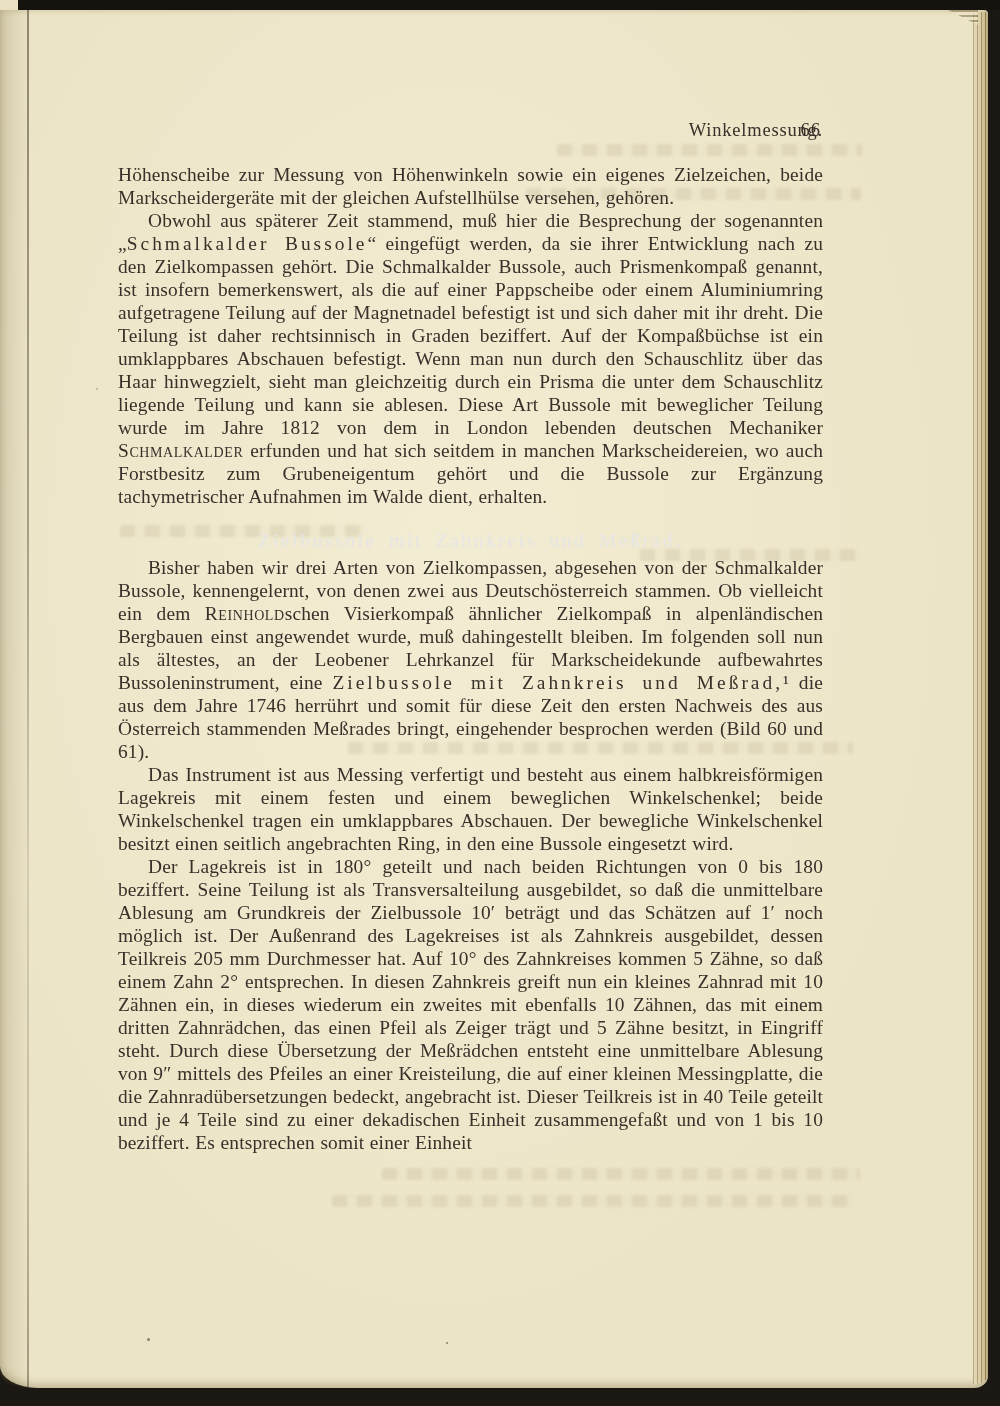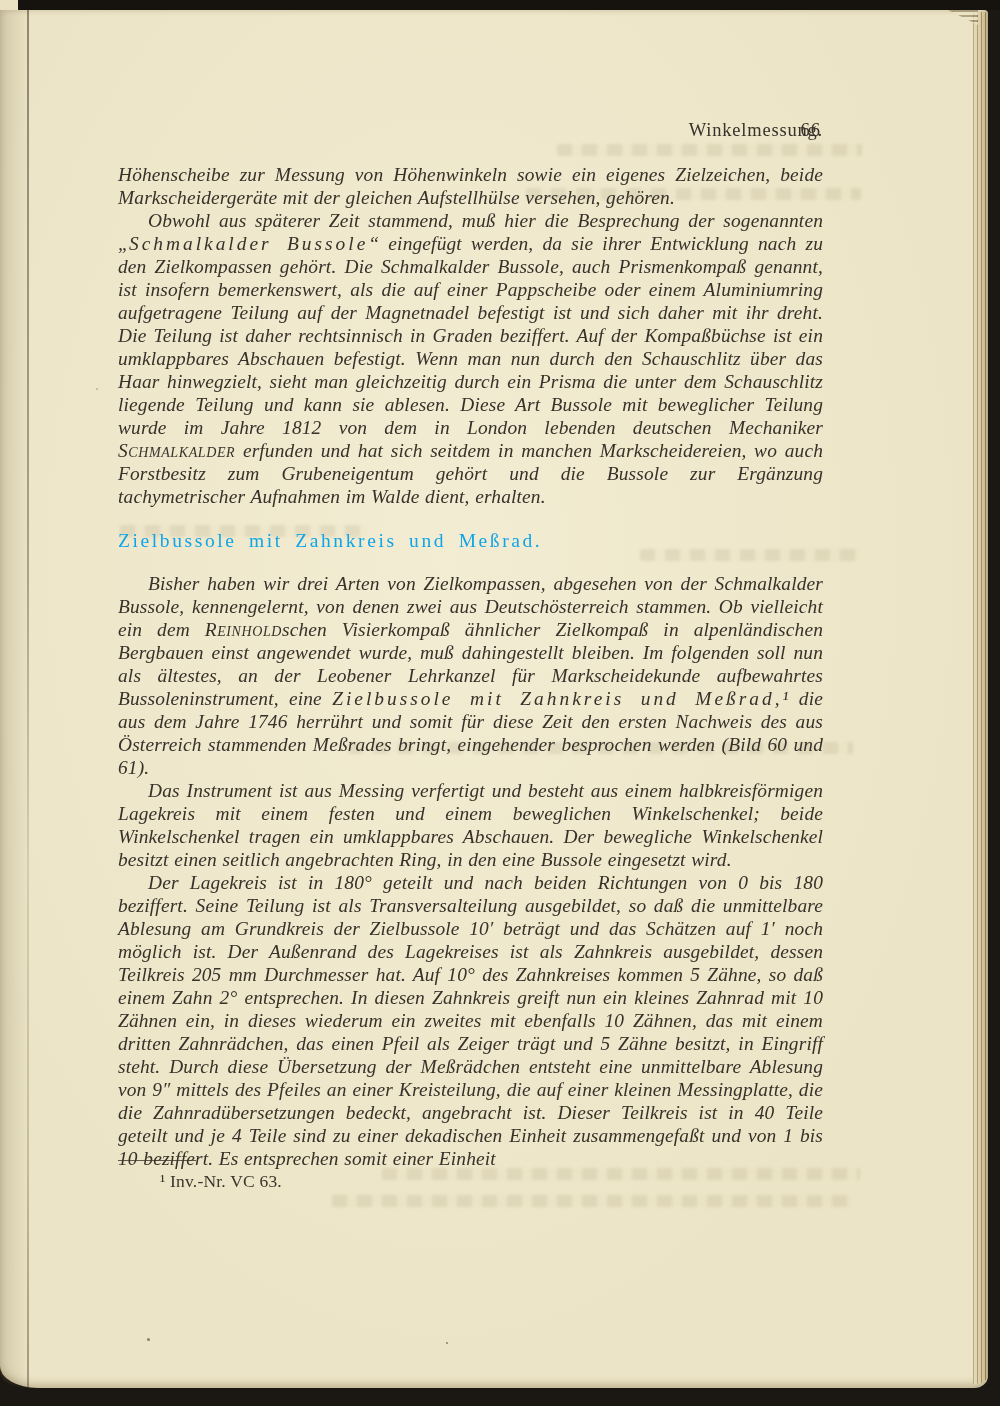--- a/index.html
+++ b/index.html
@@ -70,31 +70,31 @@
     position: absolute; left: 118px; top: 120px; width: 705px;
     color: #38312a;
   }
   .running-head { position: relative; height: 22px; font-size: 18.5px; letter-spacing: 0.8px; }
   .head-title { display: block; text-align: right; }
   .page-number { position: absolute; right: 2px; top: 0; letter-spacing: 1px; }
 
   .para {
     margin: 0; font-size: 19.4px; line-height: 23px;
     text-align: justify; letter-spacing: 0.15px; word-spacing: 0.6px;
-    hyphens: manual; font-style: italic; -webkit-hyphens: manual;
+    hyphens: manual; -webkit-hyphens: manual;
   }
   .para.first { margin-top: 21px; }
   .para.indent { text-indent: 30px; }
   .spaced { letter-spacing: 3px; word-spacing: 4px; }
   .smallcaps { font-variant: small-caps; letter-spacing: 0.6px; }
 
   .section-heading {
-    margin: 22px 0 20px 0; font-size: 19.5px; font-weight: normal;
-    letter-spacing: 2.6px; word-spacing: 5px;
-    color: #0ea5e9;
+    margin: 22px 0 4px 0; font-size: 19.5px; font-weight: normal;
+    text-align: center; letter-spacing: 2.6px; word-spacing: 5px;
+    color: #e5e5e5;
   }
 
   
   .footnote-area { position: absolute; left: 118px; top: 1160px; width: 705px; }
   .footnote-rule { width: 78px; height: 1px; background: rgba(62,53,40,0.8); }
   .footnote {
     margin: 10px 0 0 0; padding-left: 42px;
     font-size: 17.5px; color: #3c352c; letter-spacing: 0.2px;
   }
 
@@ -158,18 +158,14 @@
     <h3 class="section-heading">Zielbussole mit Zahnkreis und Meßrad.</h3>
 
     <p class="para indent"><span>Bisher haben wir drei Arten von Zielkompassen, abgesehen von der Schmalkalder Bussole, kennengelernt, von denen zwei aus Deutschösterreich stammen. Ob viel­leicht ein dem </span><span class="smallcaps">Reinhold</span><span>schen Visierkompaß ähnlicher Zielkompaß in alpenlän­dischen Bergbauen einst angewendet wurde, muß dahingestellt bleiben. Im folgenden soll nun als ältestes, an der Leobener Lehrkanzel für Markscheidekunde aufbewahrtes Bussoleninstrument, eine </span><span class="spaced">Zielbussole mit Zahnkreis und Meßrad,</span><span>¹ die aus dem Jahre 1746 herrührt und somit für diese Zeit den ersten Nachweis des aus Österreich stammenden Meßrades bringt, eingehender besprochen werden (Bild 60 und 61).</span></p>
 
     <p class="para indent"><span>Das Instrument ist aus Messing verfertigt und besteht aus einem halbkreis­förmigen Lagekreis mit einem festen und einem beweglichen Winkelschenkel; beide Winkelschenkel tragen ein umklappbares Abschauen. Der bewegliche Winkel­schenkel besitzt einen seitlich angebrachten Ring, in den eine Bussole eingesetzt wird.</span></p>
 
     <p class="para indent"><span>Der Lagekreis ist in 180° geteilt und nach beiden Richtungen von 0 bis 180 beziffert. Seine Teilung ist als Transversalteilung ausgebildet, so daß die unmittel­bare Ablesung am Grundkreis der Zielbussole 10′ beträgt und das Schätzen auf 1′ noch möglich ist. Der Außenrand des Lagekreises ist als Zahnkreis ausgebildet, dessen Teilkreis 205 mm Durchmesser hat. Auf 10° des Zahnkreises kommen 5 Zähne, so daß einem Zahn 2° entsprechen. In diesen Zahnkreis greift nun ein kleines Zahnrad mit 10 Zähnen ein, in dieses wiederum ein zweites mit ebenfalls 10 Zähnen, das mit einem dritten Zahnrädchen, das einen Pfeil als Zeiger trägt und 5 Zähne besitzt, in Eingriff steht. Durch diese Übersetzung der Meßrädchen entsteht eine unmittelbare Ablesung von 9″ mittels des Pfeiles an einer Kreisteilung, die auf einer kleinen Messingplatte, die die Zahnradübersetzungen bedeckt, angebracht ist. Dieser Teilkreis ist in 40 Teile geteilt und je 4 Teile sind zu einer dekadischen Einheit zusammengefaßt und von 1 bis 10 beziffert. Es entsprechen somit einer Einheit</span></p>
 
   </div>
 
-  <div class="footnote-area">
-    <div class="footnote-rule"></div>
-    <p class="footnote">¹ Inv.-Nr. VC 63.</p>
-  </div>
 
 </div>
 
 </body></html>

